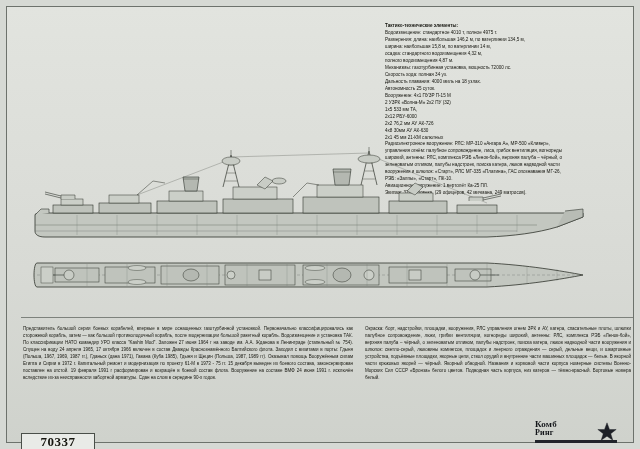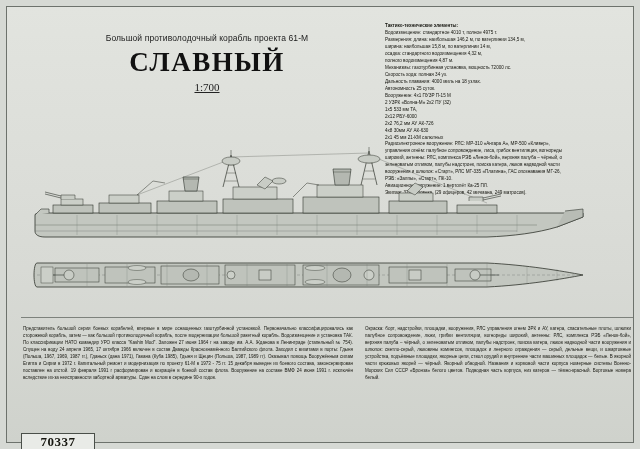--- a/index.html
+++ b/index.html
@@ -92,25 +92,20 @@
     position:absolute; left:0; top:21px; width:82px; height:3px;
     background:#20242a;
   }
 </style>
 </head>
 <body>
 
 <div class="sheet">
   <div class="frame">
 
-    <div class="title-block">
-      <div class="title-sub">Большой противолодочный корабль проекта 61-М</div>
-      <div class="title-main">СЛАВНЫЙ</div>
-      <div class="title-scale">1:700</div>
-    </div>
 
     <div class="specs">
       <div class="h">Тактико-технические элементы:</div>
       <div>
         <div>Водоизмещение: стандартное 4010 т, полное 4975 т.</div>
         <div>Размерения: длина: наибольшая 146,2 м, по ватерлинии 134,5 м,</div>
         <div>ширина: наибольшая 15,8 м, по ватерлинии 14 м,</div>
         <div>осадка: стандартного водоизмещения 4,32 м,</div>
         <div>полного водоизмещения 4,87 м.</div>
         <div>Механизмы: газотурбинная установка, мощность 72000 лс.</div>
@@ -272,15 +267,25 @@
 
     <div class="text-left">
       <p>Представитель большой серии боевых корабелей, впервые в мире оснащенных газотурбинной установкой. Первоначально классифицировались как сторожевой корабль, затем — как большой противолодочный корабль, после модернизации большой ракетный корабль. Водоизмещение и установка ТАК. По классификации НАТО командир УРО класса "Kashin Mod". Заложен 27 июня 1964 г на заводе им. А.А. Жданова в Ленинграде (стапельный № 754). Спущен на воду 24 апреля 1965, 17 октября 1966 включен в состав Дважды Краснознамённого Балтийского флота. Заходил с визитами в порты: Гдыня (Польша, 1967, 1969, 1987 гг.), Гданьск (дана 1971), Гавана (Куба 1985), Гдыня и Щецин (Польша, 1987, 1989 гг). Оказывал помощь Вооружённым силам Египта и Сирии в 1972 г. Капитальный ремонт и модернизация по проекту 61-М в 1973 - 75 гг. 15 декабря выведен из боевого состава, законсервирован поставлен на отстой. 19 февраля 1991 г расформирован и возращён в боевой состав флота. Вооружение на составе ВМФ 24 июня 1991 г. исключён вследствие из-за неисправности забортной арматуры. Сдан на слом в середине 90-х годов.</p>
     </div>
     <div class="text-right">
       <p>Окраска: борт, надстройки, площадки, вооружения, РЛС управления огнем ЗРК и АУ, катера, спасательные плоты, шлюпки палубное сопровождение, люки, грибки вентиляции, вогнореды широкий, антенны: РЛС, комплекса РЭБ «Ленок-бой», верхняя палуба – чёрный, о зеленоватым отливом, палубы надстроек, поиска катера, люков надводной части вооружения и шлюпок: светло-серый, люковины комингсов, площадок и леерного ограждения — серый, дельные вещи, и швартовные устройства, подъёмные площадки, якорные цепи, ствол орудий и внутренние части машинных площадок — белые. В якорной части крюковых якорей — чёрный. Якорный обводной. Названия и кормовой части корпуса номерные системы Военно-Морских Сил СССР «Бронза» белого цветов. Подводная часть корпуса, низ катеров — тёмно-красный. Бортовые номера белый.</p>
     </div>
 
     <div class="kit-no">70337</div>
 
+    <div class="logo">
+      <div class="lg-txt">
+        <div>Комб</div>
+        <div class="l2">Ринг</div>
+      </div>
+      <svg class="star" viewBox="0 0 24 24">
+        <polygon points="12,1 15,9 23,9 16.5,14 19,22 12,17 5,22 7.5,14 1,9 9,9" fill="#1d2026" stroke="#1d2026" stroke-width="0.5"></polygon>
+      </svg>
+      <div class="bar"></div>
+    </div>
 
   </div>
 </div>
 
 </body></html>

